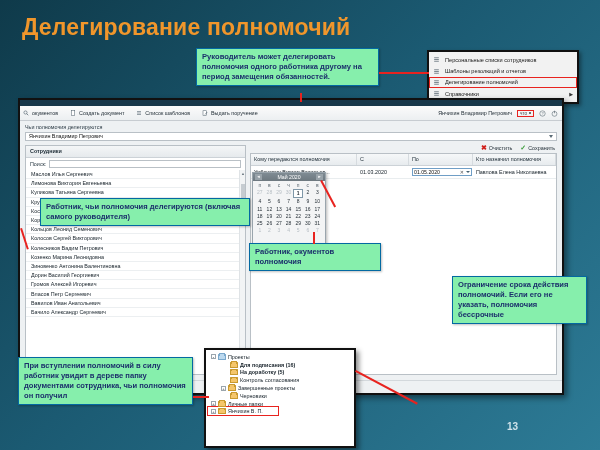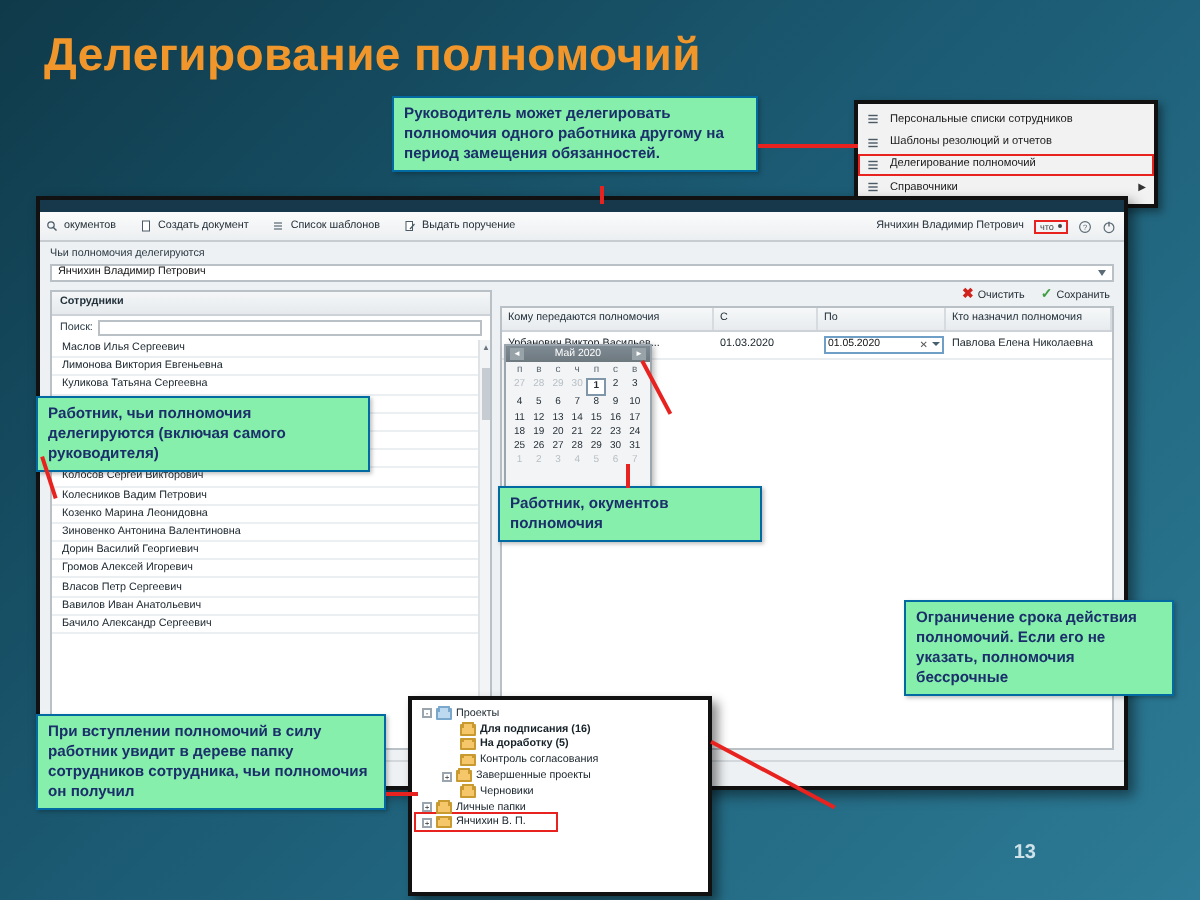--- a/index.html
+++ b/index.html
@@ -463,27 +463,27 @@
     </div>
     <div class="tree-row sel" style="padding-left: 3px;">
       <span class="exp">+</span>
       <i class="folder"></i>
       <span>Янчихин В. П.</span>
     </div>
   </div>
 
 <div class="callout" style="left:196px; top:48px; width:183px;">Руководитель может делегировать полномочия одного работника другому на период замещения обязанностей.</div>
 
-<div class="callout" style="left:18px; top:198px; width:167px;">Работник, чьи полномочия делегируются (включая самого руководителя)</div>
+<div class="callout" style="left:40px; top:198px; width:210px;">Работник, чьи полномочия делегируются (включая самого руководителя)</div>
 
 <div class="callout" style="left:249px; top:243px; width:132px;">Работник, окументов полномочия</div>
 
-<div class="callout" style="left:452px; top:300px; width:135px;">Ограничение срока действия полномочий. Если его не указать, полномочия бессрочные</div>
-
-<div class="callout" style="left:18px; top:357px; width:175px;">При вступлении полномочий в силу работник увидит в дереве папку сотрудников сотрудника, чьи полномочия он получил</div>
+<div class="callout" style="left:452px; top:276px; width:135px;">Ограничение срока действия полномочий. Если его не указать, полномочия бессрочные</div>
+
+<div class="callout" style="left:18px; top:357px; width:175px;">При вступлении полномочий в силу работник увидит в дереве папку документами сотрудника, чьи полномочия он получил</div>
 
 <div class="leader-v" style="left:300px; top:93px; height:9px;"></div>
 <div class="leader" style="left:379px; top:72px; width:50px;"></div>
 <div class="leader-v" style="left:313px; top:232px; height:12px;"></div>
 <div class="leader" style="left:22px; top:228px; width:22px; transform:rotate(72deg);"></div>
 <div class="leader" style="left:322px; top:180px; width:30px; transform:rotate(62deg);"></div>
 <div class="leader" style="left:193px; top:396px; width:16px;"></div>
 <div class="leader" style="left:356px; top:370px; width:70px; transform:rotate(28deg);"></div>
 
 </body></html>

